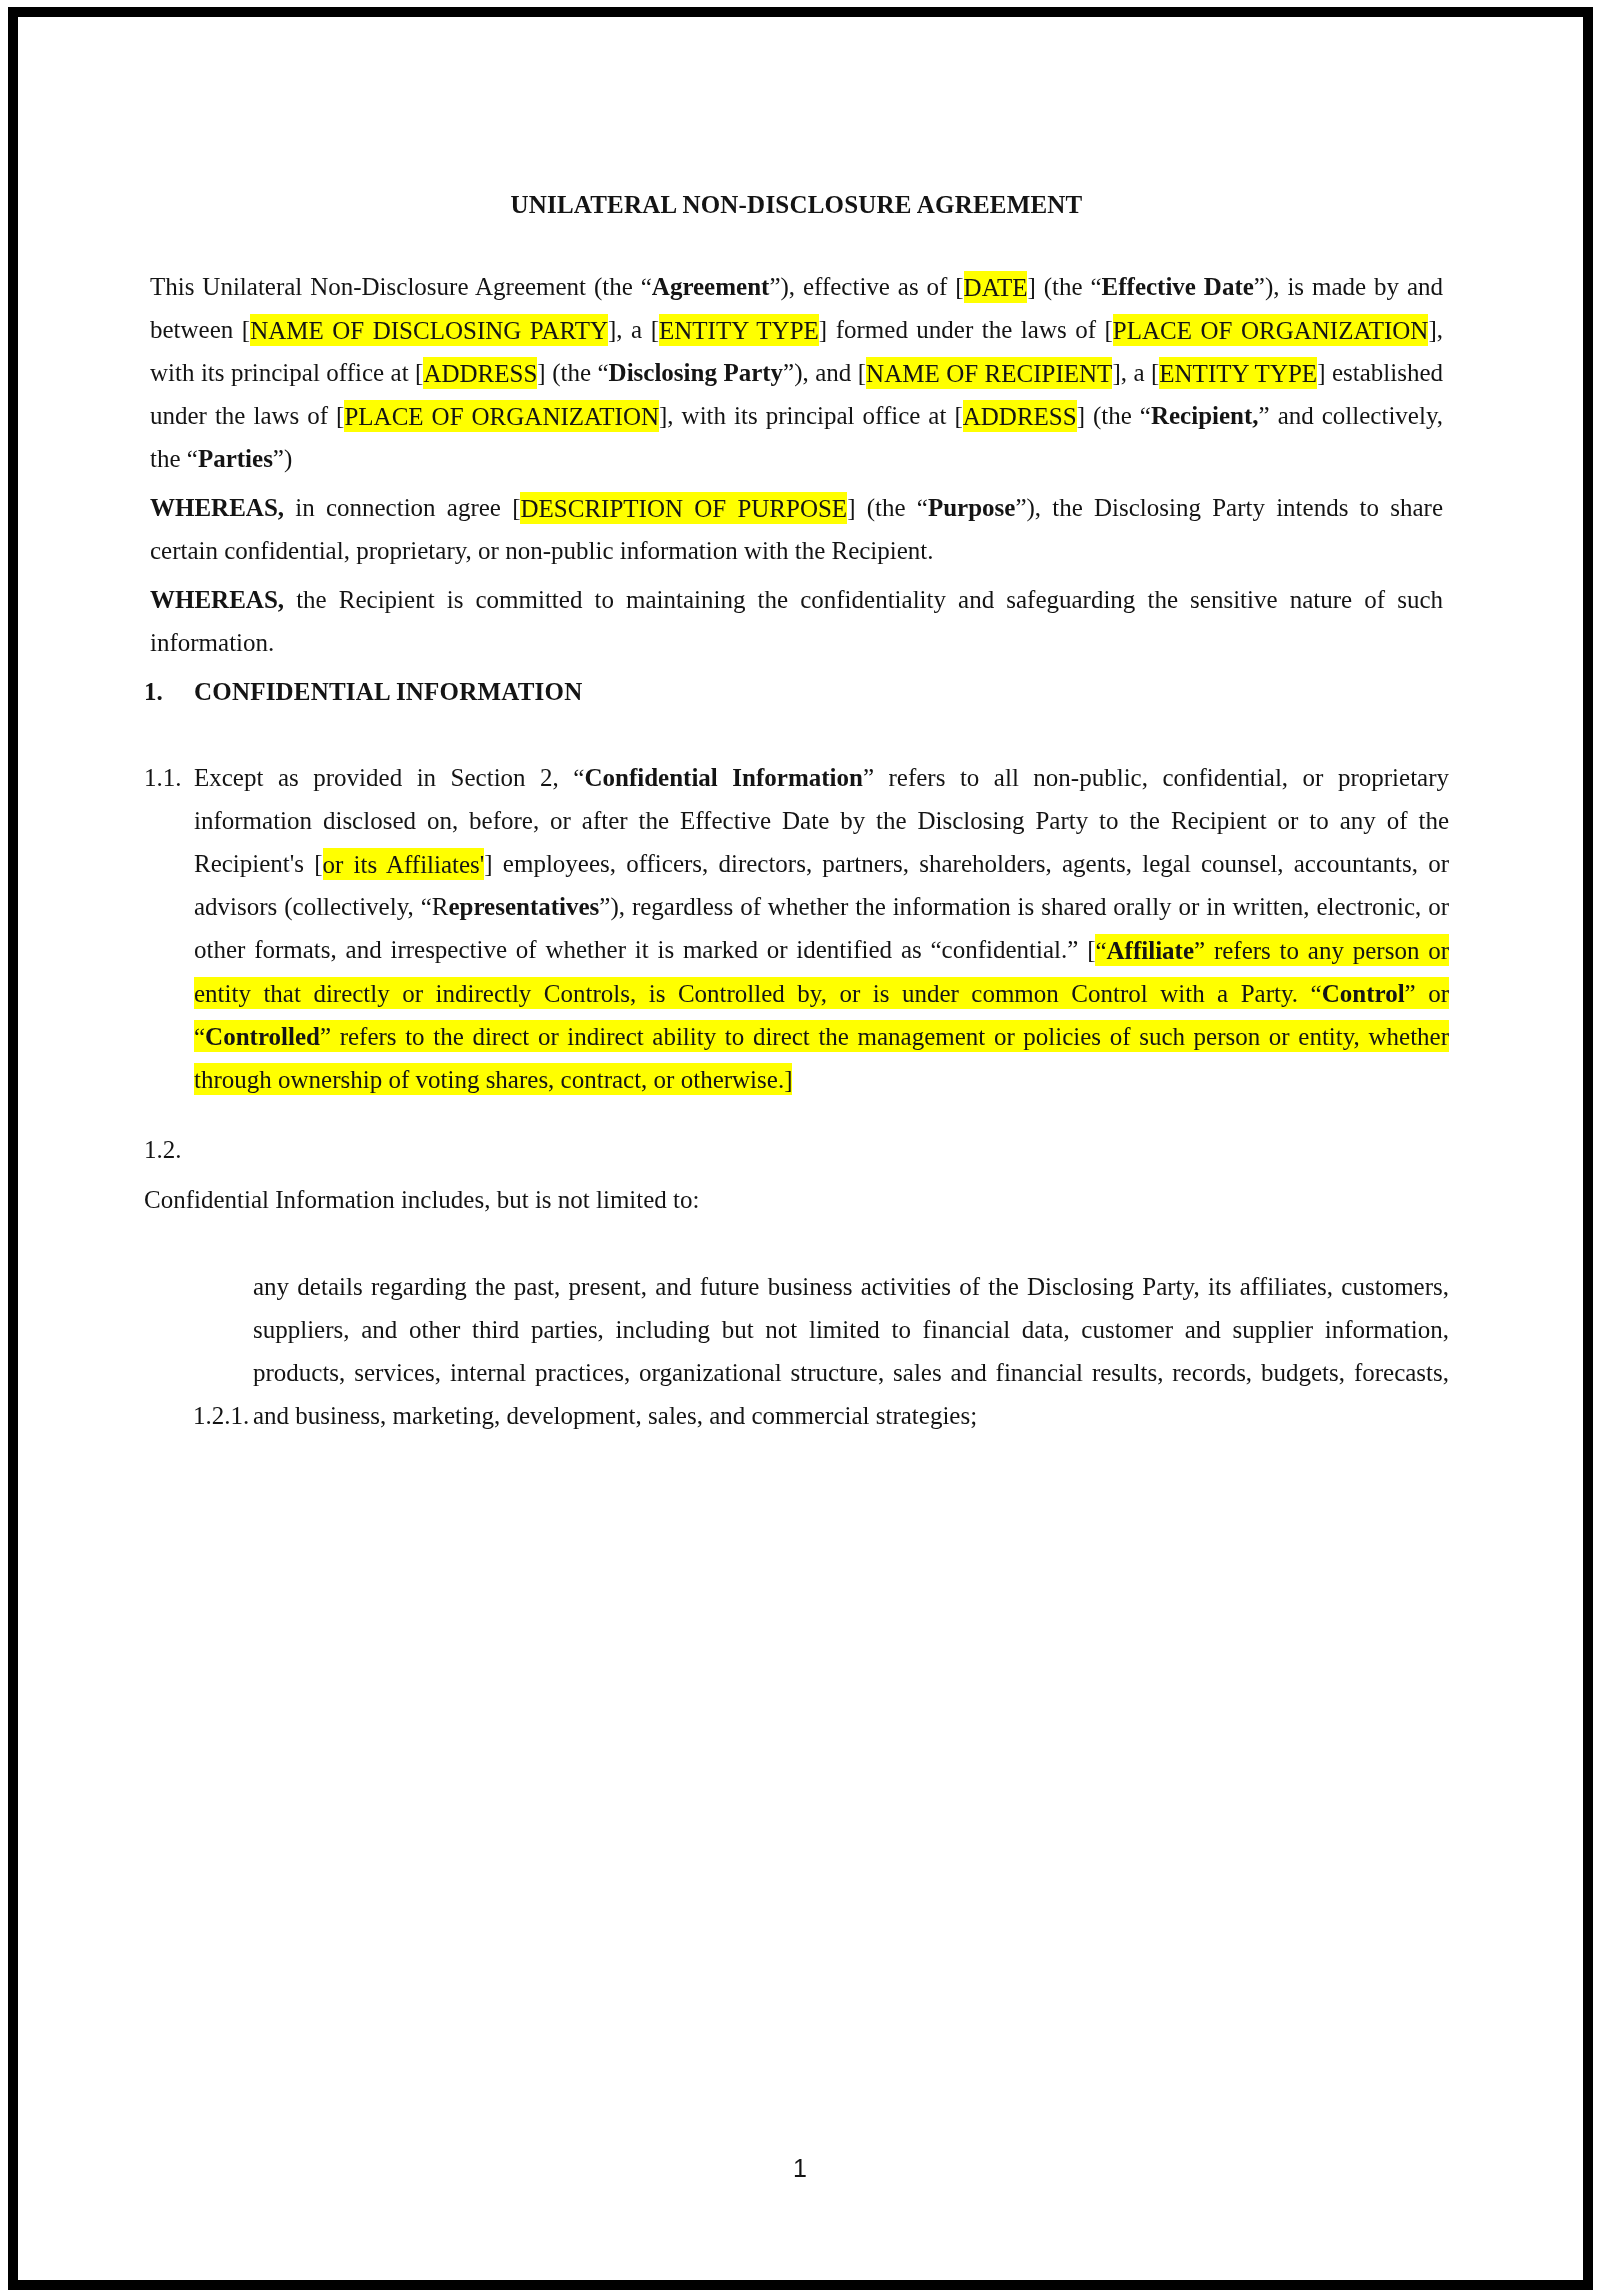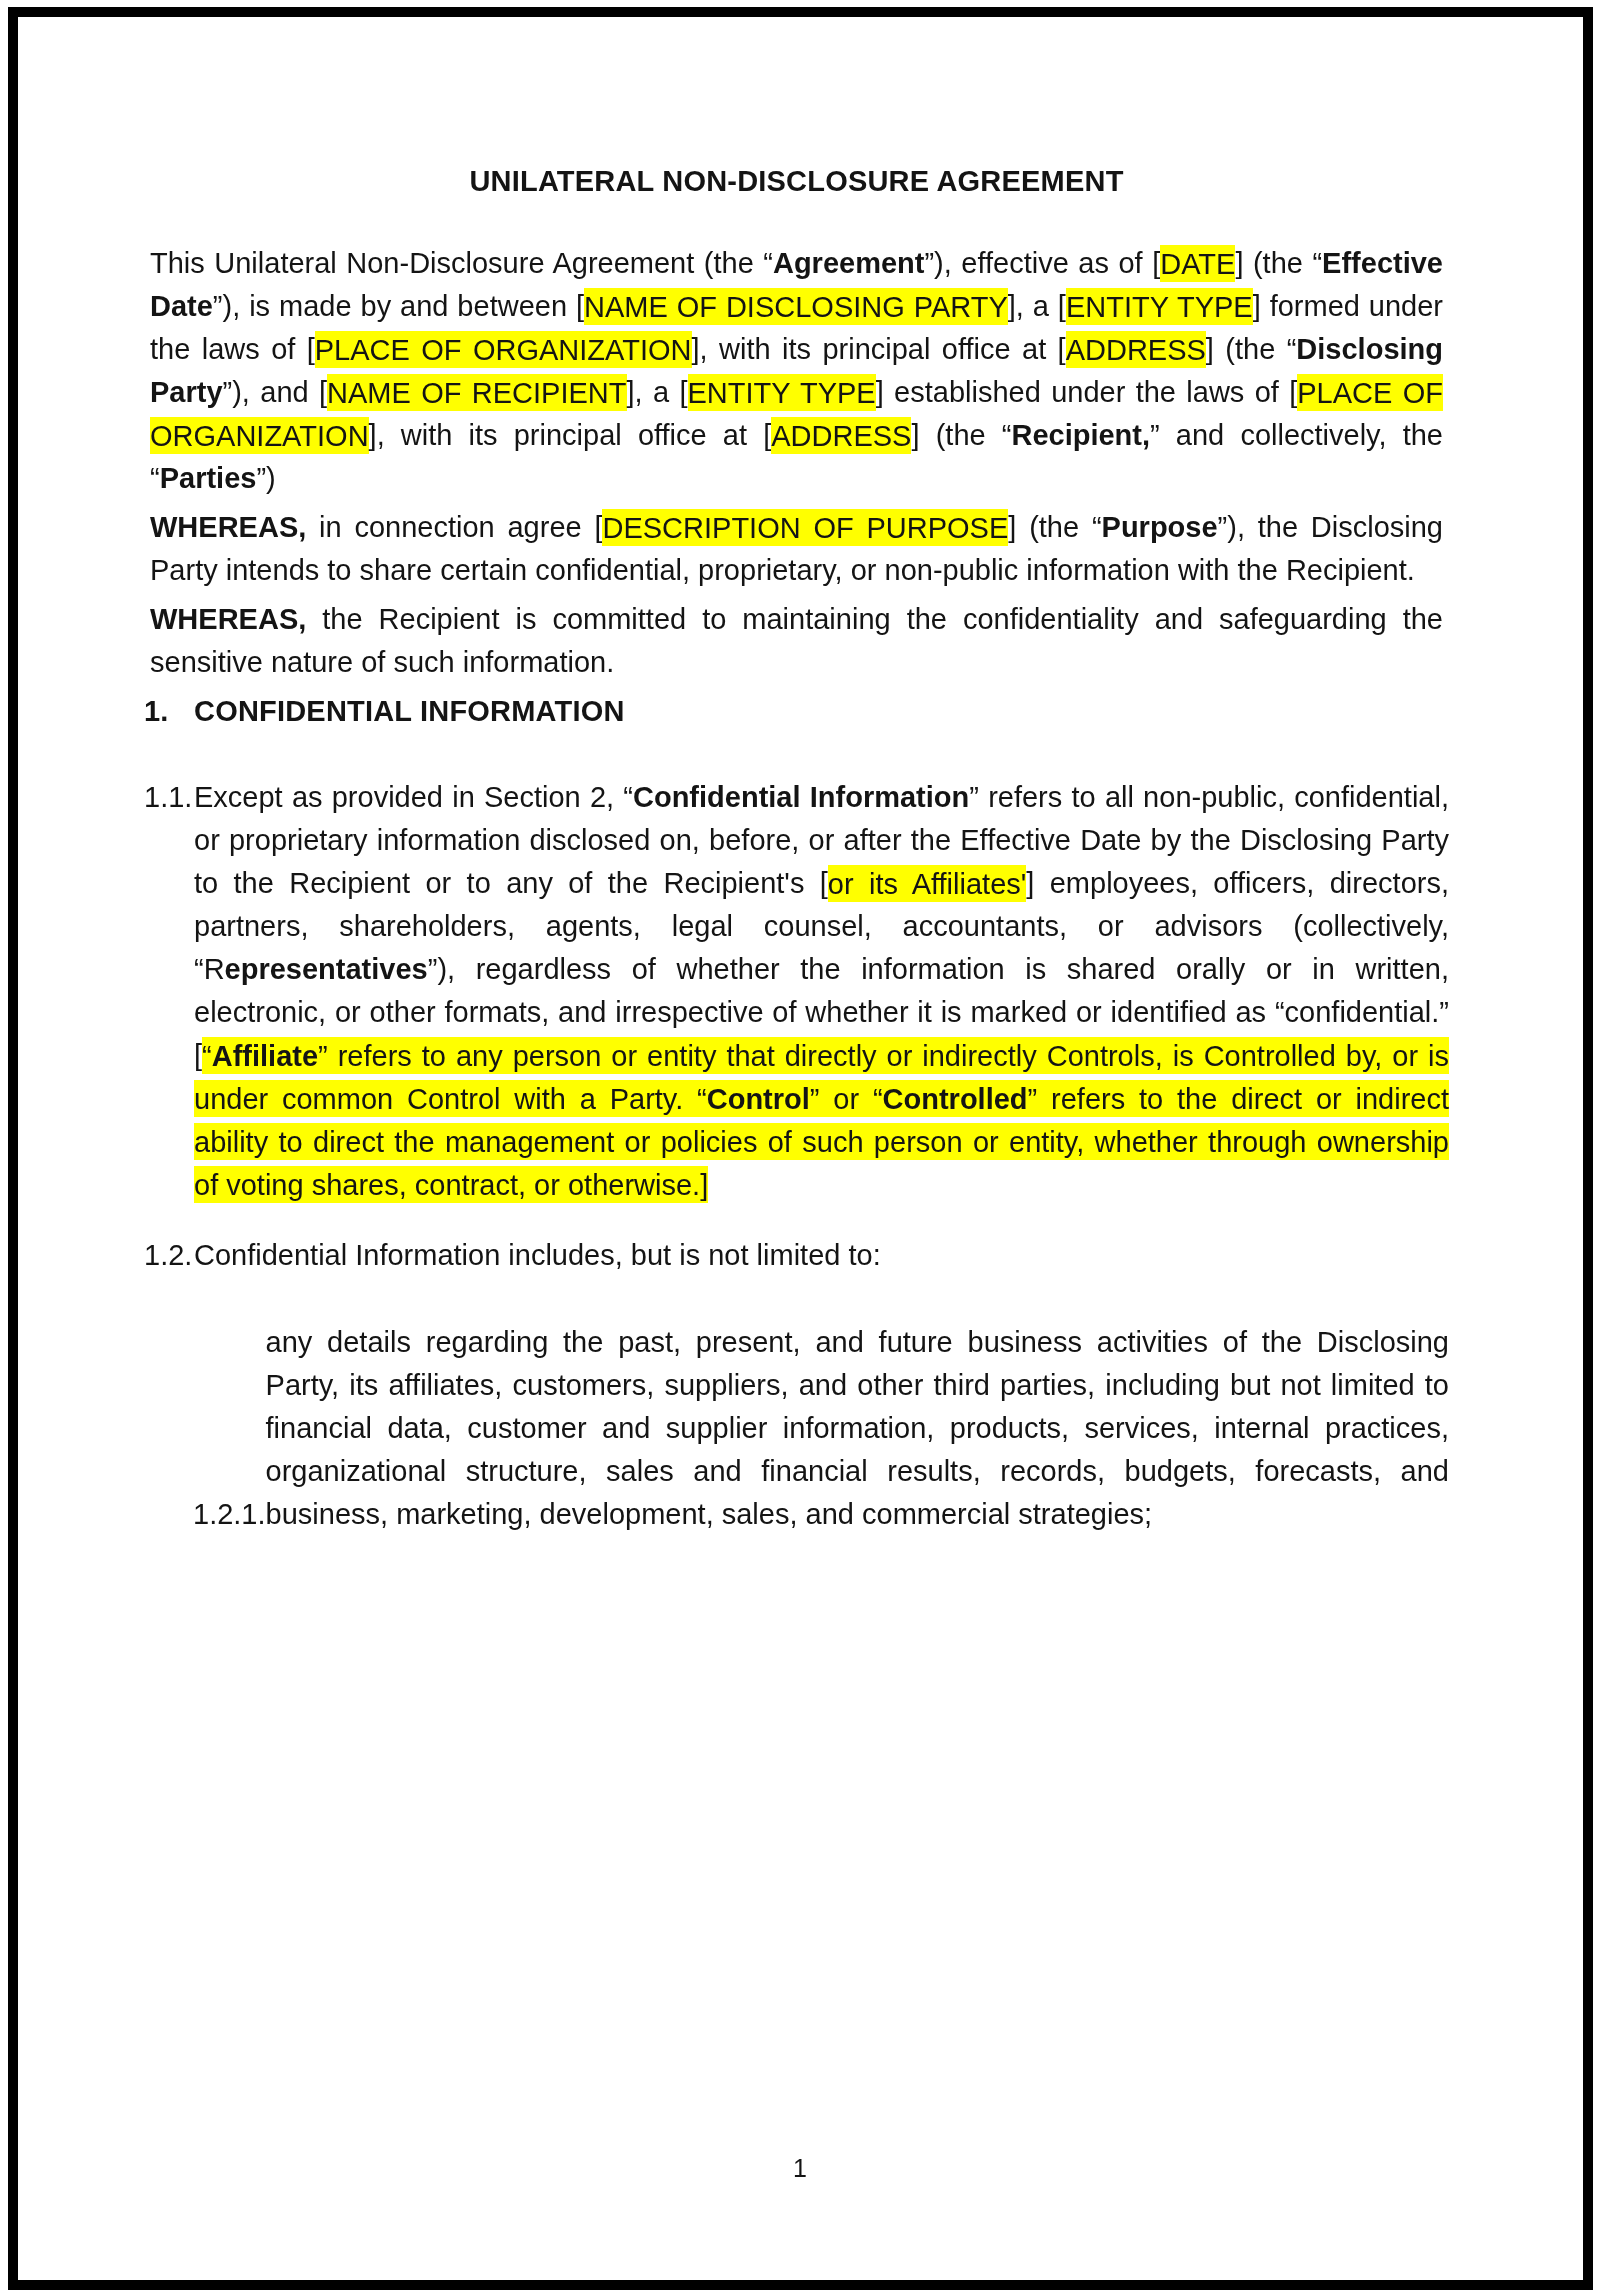--- a/index.html
+++ b/index.html
@@ -15,41 +15,42 @@
   .frame {
     position: absolute;
     top: 6.7px; left: 8.4px; right: 6.7px; bottom: 5px;
     border: 10px solid var(--line, #000000);
     pointer-events: none;
   }
   .doc {
     position: absolute;
     left: 144px;
     right: 151px;
-    top: 160px;
-    font-size: 29px;
+    top: 183px;
+    font-size: 25px;
     line-height: 43px;
+    font-family: Liberation Serif, serif;
   }
   .title {
     text-align: center;
     font-weight: bold;
     margin: 0 0 39px 0;
     letter-spacing: 0.2px;
   }
   p.body {
     margin: 6px;
     text-align: justify;
   }
   .mb-p1   { margin-bottom: 84px; }
   .mb-w1   { margin-bottom: 127px; }
   .mb-w2   { margin-bottom: 126px; }
   .mb-now  { margin-bottom: 128px; }
   .mb-h1   { margin-bottom: 43px; }
   .mb-c11  { margin-bottom: 28px; }
-  .mb-c12  { margin-bottom: 44px; }
+  .mb-c12  { margin-bottom: 44px; flex-direction: column; }
   .li { display: flex; align-items: flex-start; }
   .li .num { flex: 0 0 50px; }
   .li .txt { flex: 1 1 auto; text-align: justify; }
   .li.level2 { padding-left: 49px; align-items: flex-end; }
   .li.level2 .num { flex: 0 0 60px; }
   .heading .num, .heading .txt { font-weight: bold; }
   .heading .txt { text-align: left; letter-spacing: 0.2px; }
   b, .b { font-weight: bold; }
   mark {
     background: var(--hl, #ffff00);

